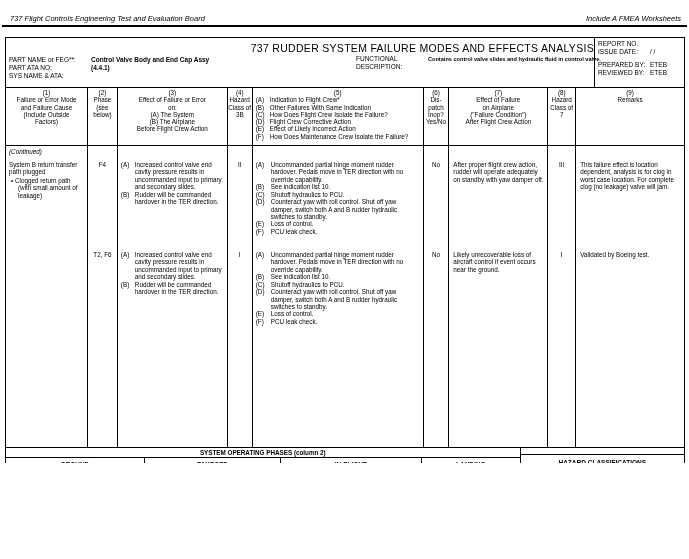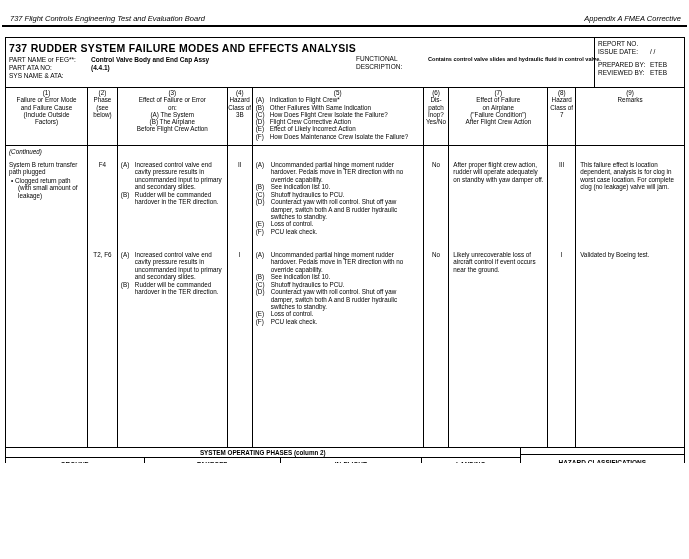--- a/index.html
+++ b/index.html
@@ -9,21 +9,21 @@
     font-family:"Liberation Sans", sans-serif; position:relative; overflow:hidden;
   }
   
   .top-header { display:flex; justify-content:space-between; padding:14px 6px 2px 8px;
     font-size:7.5px; font-style:italic; border-bottom:2px solid #000; margin:0 2px; }
   
   .sheet { margin:10px 4px 0 5px; border:1.5px solid #000; }
   
   .title-block { display:flex; height:50px; border-bottom:1px solid #000; }
   .tb-left { flex:1; position:relative; padding:2px 0 0 3px; }
-  .tb-title { text-align:left; font-weight:bold; font-size:10.5px; letter-spacing:.3px; margin:2px 0 2px; }
+  .tb-title { text-align:right; font-weight:normal; font-size:10.5px; letter-spacing:.3px; margin:2px 0 2px; }
   .tb-field { display:flex; font-size:6.5px; line-height:1.25; }
   .tb-flabel { width:82px; flex-shrink:0; }
   .tb-fvalue { font-weight:bold; }
   .tb-func { position:absolute; left:350px; top:17px; display:flex; }
   .tb-func-label { white-space:pre-line; width:72px; flex-shrink:0; font-size:6.5px; line-height:1.3; }
   .tb-func-value { font-weight:bold; font-size:5.6px; white-space:nowrap; padding-top:1px; }
   .tb-report { width:90px; border-left:1px solid #000; padding:2px 2px 0 3px; font-size:6.5px; }
   .rp-line { display:flex; line-height:1.3; }
   .rp-label { width:52px; flex-shrink:0; }
   .rp-gap { height:4px; }
@@ -89,21 +89,21 @@
   .fn-marker { width:10px; flex-shrink:0; }
   .fn-text { flex:1; }
 </style>
 </head>
 <body>
 
 <div class="page">
 
   <div class="top-header">
     <span>737 Flight Controls Engineering Test and Evaluation Board</span>
-    <span>Appendix A   FMEA Corrective</span>
+    <span>Include A   FMEA Worksheets</span>
   </div>
 
   <div class="sheet">
 
     <div class="title-block">
       <div class="tb-left">
         <div class="tb-title">737 RUDDER SYSTEM FAILURE MODES AND EFFECTS ANALYSIS</div>
         <div class="tb-field">
           <span class="tb-flabel">PART NAME or FEG**:</span>
           <span class="tb-fvalue">Control Valve Body and End Cap Assy</span>

